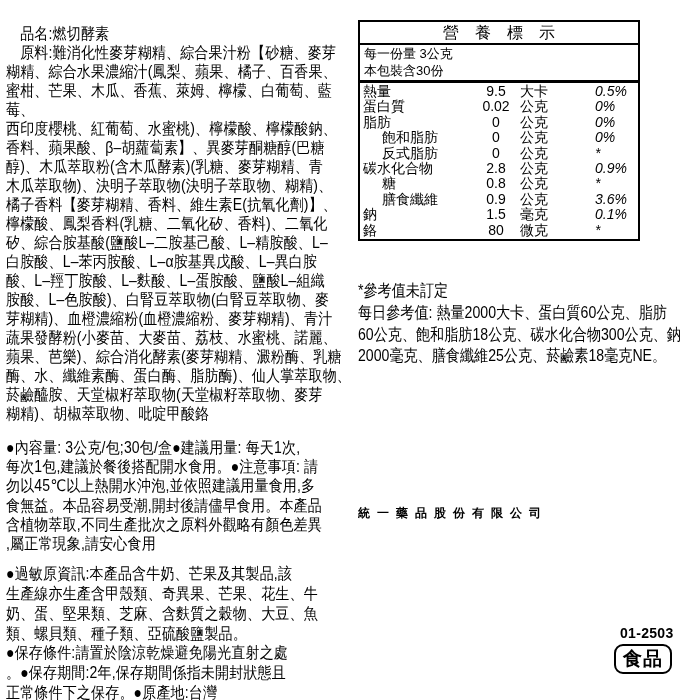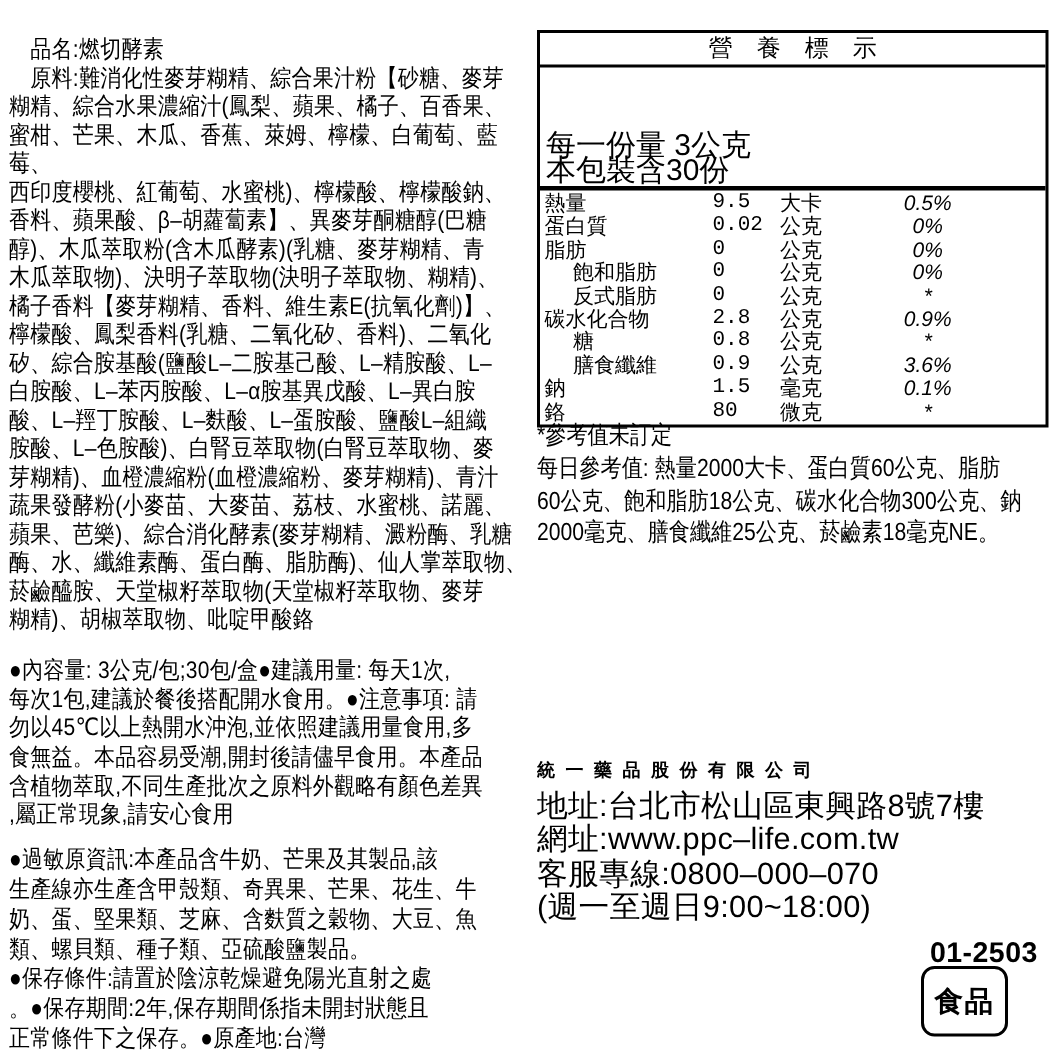--- a/index.html
+++ b/index.html
@@ -10,60 +10,60 @@
   .left-col{
     position:absolute; left:6px; top:24px; width:400px;
     transform:scaleX(0.875); transform-origin:0 0;
   }
   .para{ white-space:pre-line; font-size:16px; line-height:19.0px; letter-spacing:0.2px; }
   .para.usage{ margin-top:15px; line-height:19.2px; }
   .para.allergen{ margin-top:11px; line-height:19.8px; }
 
   
   .ntable{
-    position:absolute; left:358px; top:20px; width:341px;
+    position:absolute; left:358px; top:20px; width:282px;
     border:2px solid #000; background:#fff;
   }
   .nt-title{
     text-align:center; font-size:16px; line-height:21px;
     border-bottom:2px solid #000; white-space:nowrap;
   }
   .nt-serving{
-    font-size:20px; line-height:17px; padding:0 4px 1px 4px;
-    border-bottom:3px solid #000; white-space:pre-line;margin-top:44px;
+    font-size:13px; line-height:17px; padding:0 4px 1px 4px;
+    border-bottom:3px solid #000; white-space:pre-line;
   }
   .nt-header{
     display:flex; font-size:14px; line-height:15px;
     border-bottom:3px solid #000; padding:0 3px;
   }
   .nt-header .h1{ margin-left:148px; }
   .nt-header .h2{ margin-left:auto; margin-right:26px; }
   .nt-rows{ padding:1px 3px 1px 3px; }
   .nrow{ display:flex; font-size:14px; line-height:15.4px; }
   .nlabel{ flex:0 0 112px; white-space:nowrap; }
   .nlabel.ind{ padding-left:19px; }
-  .nnum{ flex:0 0 42px; text-align:left;font-family:Liberation Mono, monospace; }
+  .nnum{ flex:0 0 42px; text-align:center; }
   .nunit{ flex:0 0 78px; padding-left:3px; white-space:nowrap; }
   .ndv{ flex:1; text-align:center; padding-right:52px;font-style:italic; }
 
   
   .footnote{
     position:absolute; left:358px; top:280px; width:395px;
     transform:scaleX(0.855); transform-origin:0 0;
     font-size:16.5px; line-height:21.8px; white-space:pre-line;
   }
 
   
   .company{ position:absolute; left:358px; top:505px; width:342px; }
   .co-name{ font-size:12px; font-weight:bold; letter-spacing:7px; white-space:nowrap; }
   .co-contact{ margin-top:5px; font-size:20.5px; line-height:22.4px; white-space:pre-line; letter-spacing:0.2px; }
 
-  .code{ position:absolute; left:620px; top:625px; font-size:19px; font-weight:bold; letter-spacing:0.3px; }
+  .code{ position:absolute; left:620px; top:625px; font-size:14px; font-weight:bold; letter-spacing:0.3px; }
   .food-badge{
-    position:absolute; left:614px; top:644px; width:58px; height:47px;
+    position:absolute; left:614px; top:644px; width:58px; height:30px;
     border:2.5px solid #000; border-radius:9px;
     display:flex; align-items:center; justify-content:center;
     font-size:19px; font-weight:bold; letter-spacing:1px;
   }
 </style>
 </head>
 <body>
 
 <div class="left-col">
   <div class="para">　品名:燃切酵素
@@ -169,20 +169,16 @@
   </div>
 </div>
 
 <div class="footnote">*參考值未訂定
 每日參考值: 熱量2000大卡、蛋白質60公克、脂肪
 60公克、飽和脂肪18公克、碳水化合物300公克、鈉
 2000毫克、膳食纖維25公克、菸鹼素18毫克NE。</div>
 
 <div class="company">
   <div class="co-name">統一藥品股份有限公司</div>
-  <div class="co-contact">地址:台北市松山區東興路8號7樓
-網址:www.ppc–life.com.tw
-客服專線:0800–000–070
-(週一至週日9:00~18:00)</div>
 </div>
 
 <div class="code">01-2503</div>
 <div class="food-badge">食品</div>
 
 </body></html>

